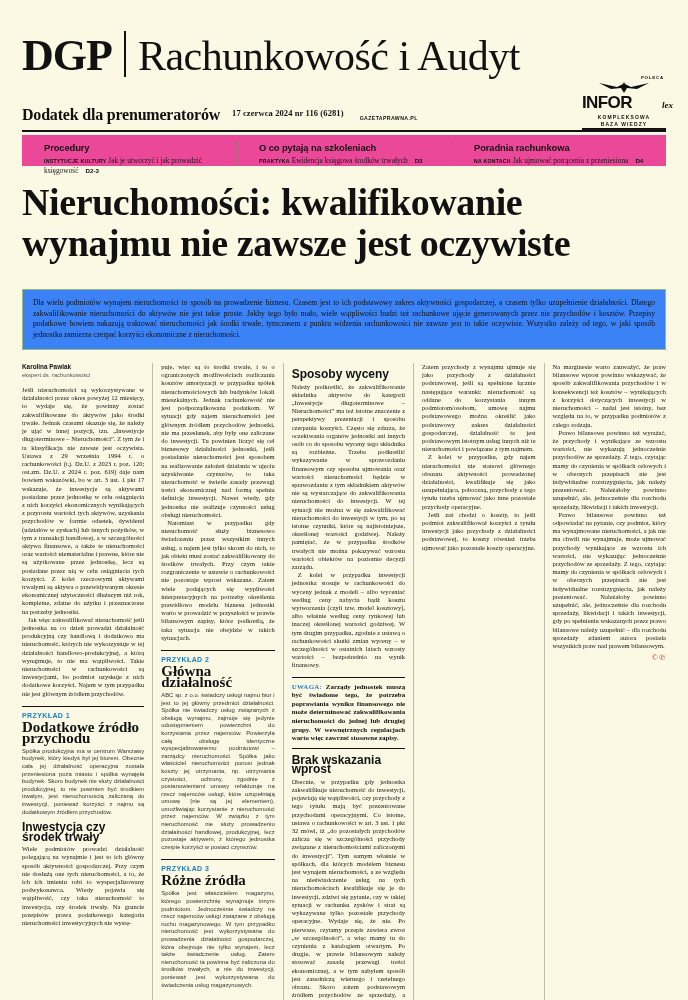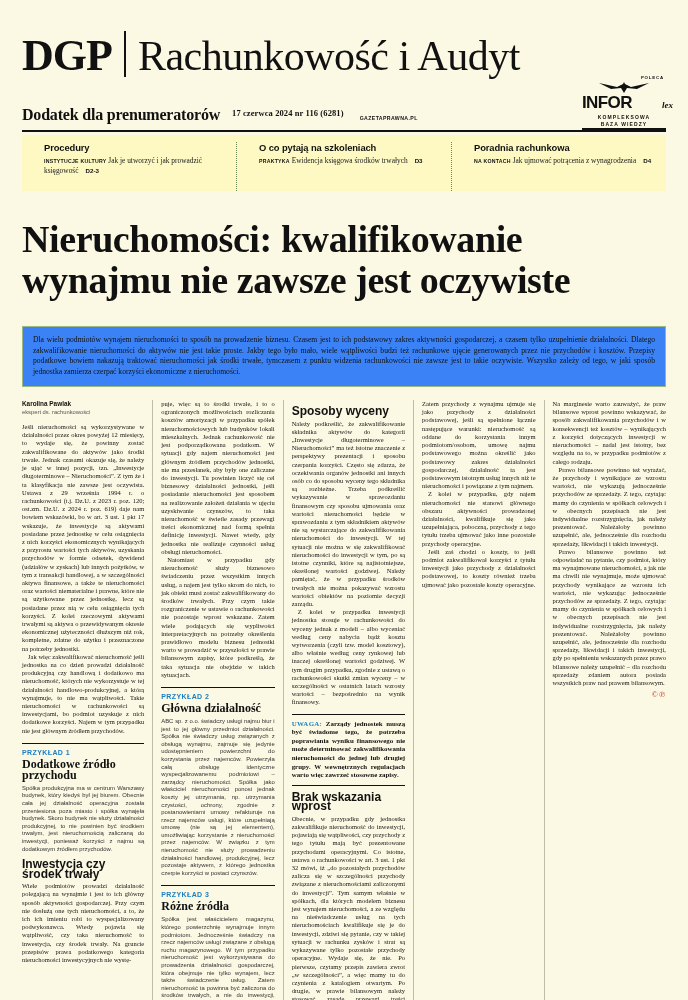--- a/index.html
+++ b/index.html
@@ -64,21 +64,21 @@
   .infor .tag{
     font-family:"Liberation Sans", sans-serif;font-weight:bold;font-size:5px;
     letter-spacing:1.1px;color:#111;line-height:6.5px;
   }
   .infor .tagbar{height:2px;background:#111;margin-top:1px;}
 
   .hr-thick{border:0;border-top:2px solid #111;margin:6px 0 0 0;}
 
   
   .navstrip{
-    background:#fef9c3;margin-top:3px;height:56px;display:flex;box-sizing:border-box;
+    background:#ec4899;margin-top:3px;height:31px;display:flex;box-sizing:border-box;
     padding:7px 0 0 0;
   }
   .navcell{flex:1;box-sizing:border-box;padding:0 10px 0 22px;position:relative;}
   .navcell + .navcell{border-left:1px dotted #6d8a5a;}
   .navcell .nav-title{
     font-family:"Liberation Sans", sans-serif;font-weight:bold;font-size:9.4px;
     color:#111;margin-bottom:2.5px;letter-spacing:-0.1px;
   }
   .navcell .nav-desc{
     font-family:"Liberation Serif", serif;font-size:7.4px;line-height:9px;color:#1a1a1a;
@@ -89,21 +89,21 @@
   }
   .navcell .pageref{
     font-family:"Liberation Sans", sans-serif;font-weight:bold;font-size:6.2px;color:#111;
     margin-left:7px;
   }
 
   
   .headline{
     font-family:"Liberation Serif", serif;
     font-size:38px;line-height:41px;color:#111;letter-spacing:-0.4px;
-    margin-top:28px;
+    margin-top:16px;
   }
   .headline .l2{display:block;}
 
   
   .deckbox{
     margin-top:24px;border:1px solid #9ab87f;background:#3b82f6;
     padding:8px 10px 9px 10px;
   }
   .deckbox p{
     margin:0;font-family:"Liberation Serif", serif;font-size:7.6px;line-height:10.4px;
@@ -137,21 +137,21 @@
     color:#111;margin:7px 0 3px 0;line-height:9.5px;
   }
 
   
   .example{margin:8px 0 6px 0;border-top:1px solid #111;padding-top:5px;}
   .example .ex-label{
     font-family:"Liberation Sans", sans-serif;font-weight:bold;font-size:7px;
     color:#1b7fc4;letter-spacing:0.4px;margin-bottom:3px;
   }
   .example .ex-title{
-    font-family:"Liberation Serif", serif;font-weight:bold;font-size:12px;
+    font-family:"Liberation Serif", serif;font-weight:bold;font-size:15px;
     color:#111;margin-bottom:4px;line-height:11px;
   }
   .example .ex-body{
     font-family:"Liberation Sans", sans-serif;font-size:5.9px;line-height:7.6px;
     text-align:justify;color:#333;
   }
 
   
   .uwaga{
     margin:7px 0 6px 0;border-top:1px solid #111;border-bottom:1px solid #111;
@@ -201,21 +201,21 @@
     <div class="navcell">
       <div class="nav-title">Procedury</div>
       <div class="nav-desc"><span class="kicker">Instytucje kultury</span> <span>Jak je utworzyć i jak prowadzić księgowość</span><span class="pageref">D2-3</span></div>
     </div>
     <div class="navcell">
       <div class="nav-title">O co pytają na szkoleniach</div>
       <div class="nav-desc"><span class="kicker">Praktyka</span> <span>Ewidencja księgowa środków trwałych</span><span class="pageref">D3</span></div>
     </div>
     <div class="navcell">
       <div class="nav-title">Poradnia rachunkowa</div>
-      <div class="nav-desc"><span class="kicker">Na kontach</span> <span>Jak ujmować potrącenia z wynagrodzenia</span><span class="pageref">D4</span></div>
+      <div class="nav-desc"><span class="kicker">Na kontach</span> <span>Jak ujmować potrącenia z przeniesiona</span><span class="pageref">D4</span></div>
     </div>
   </div>
 
   <h1 class="headline">
     <span class="l1">Nieruchomości: kwalifikowanie</span>
     <span class="l2">wynajmu nie zawsze jest oczywiste</span>
   </h1>
 
   <div class="deckbox">
     <p>Dla wielu podmiotów wynajem nieruchomości to sposób na prowadzenie biznesu. Czasem jest to ich podstawowy zakres aktywności gospodarczej, a czasem tylko uzupełnienie działalności. Dlatego zakwalifikowanie nieruchomości do aktywów nie jest takie proste. Jakby tego było mało, wiele wątpliwości budzi też rachunkowe ujęcie generowanych przez nie przychodów i kosztów. Przepisy podatkowe bowiem nakazują traktować nieruchomości jak środki trwałe, tymczasem z punktu widzenia rachunkowości nie zawsze jest to takie oczywiste. Wszystko zależy od tego, w jaki sposób jednostka zamierza czerpać korzyści ekonomiczne z nieruchomości.</p>

